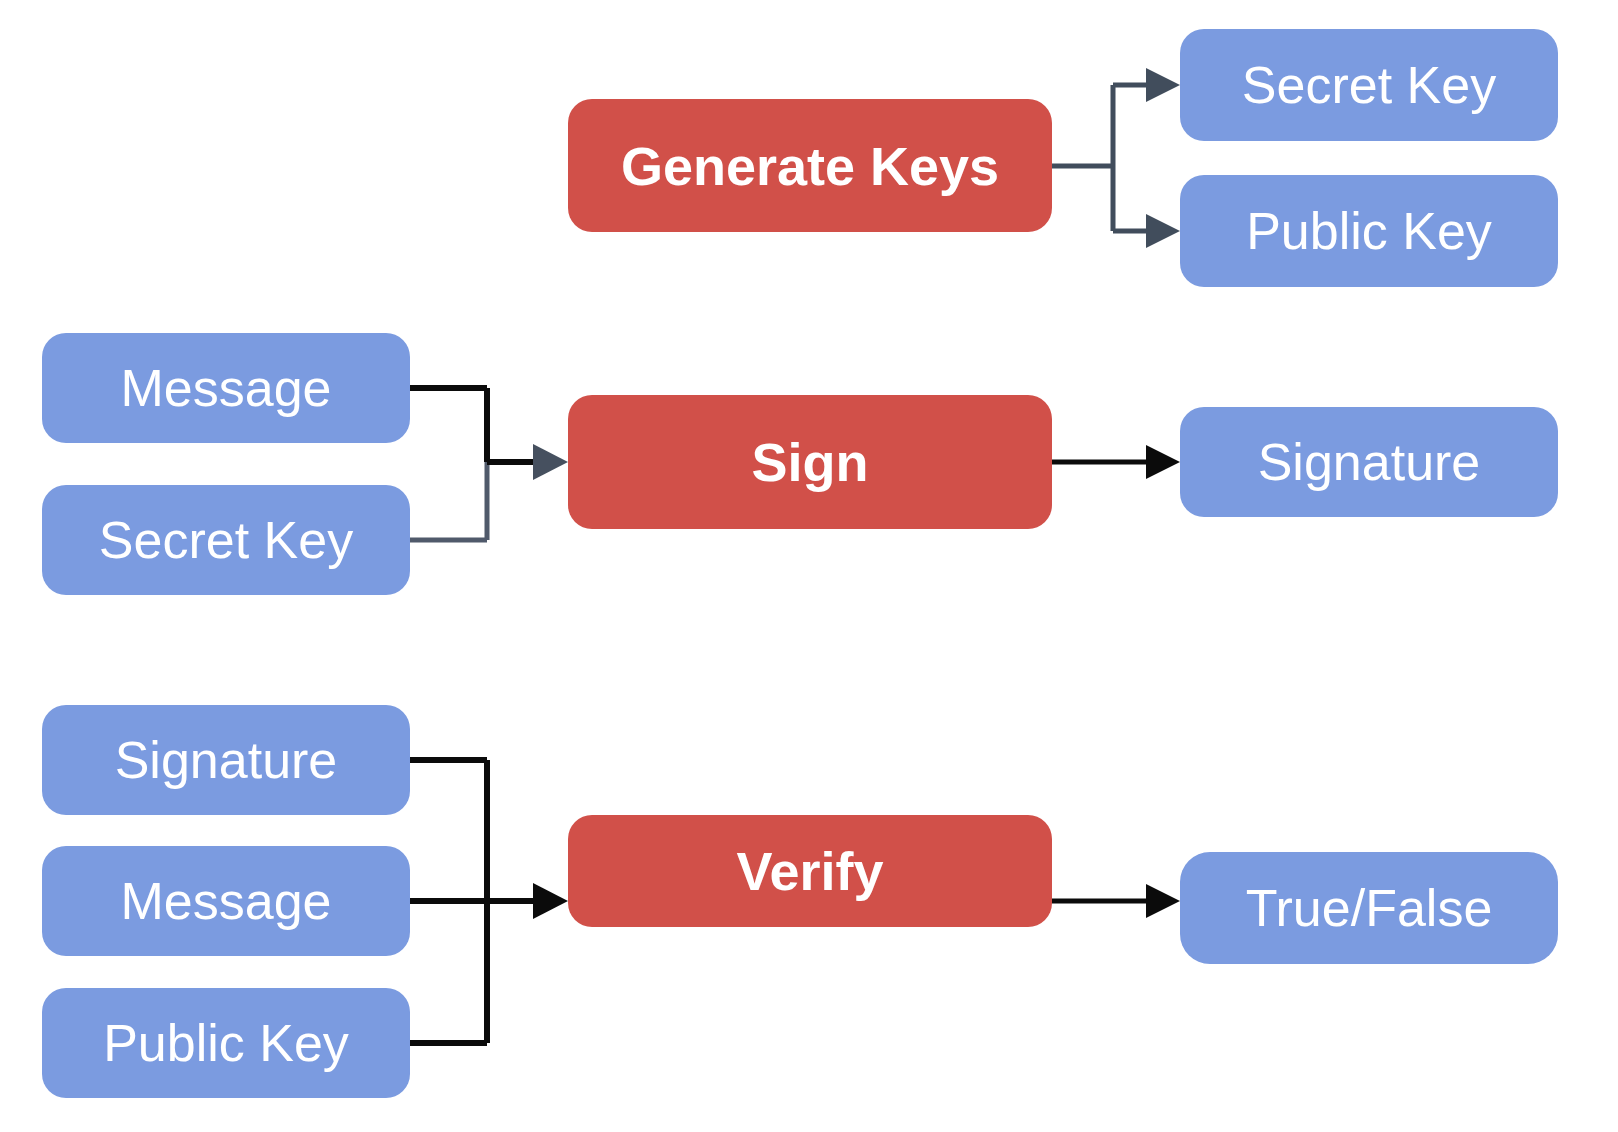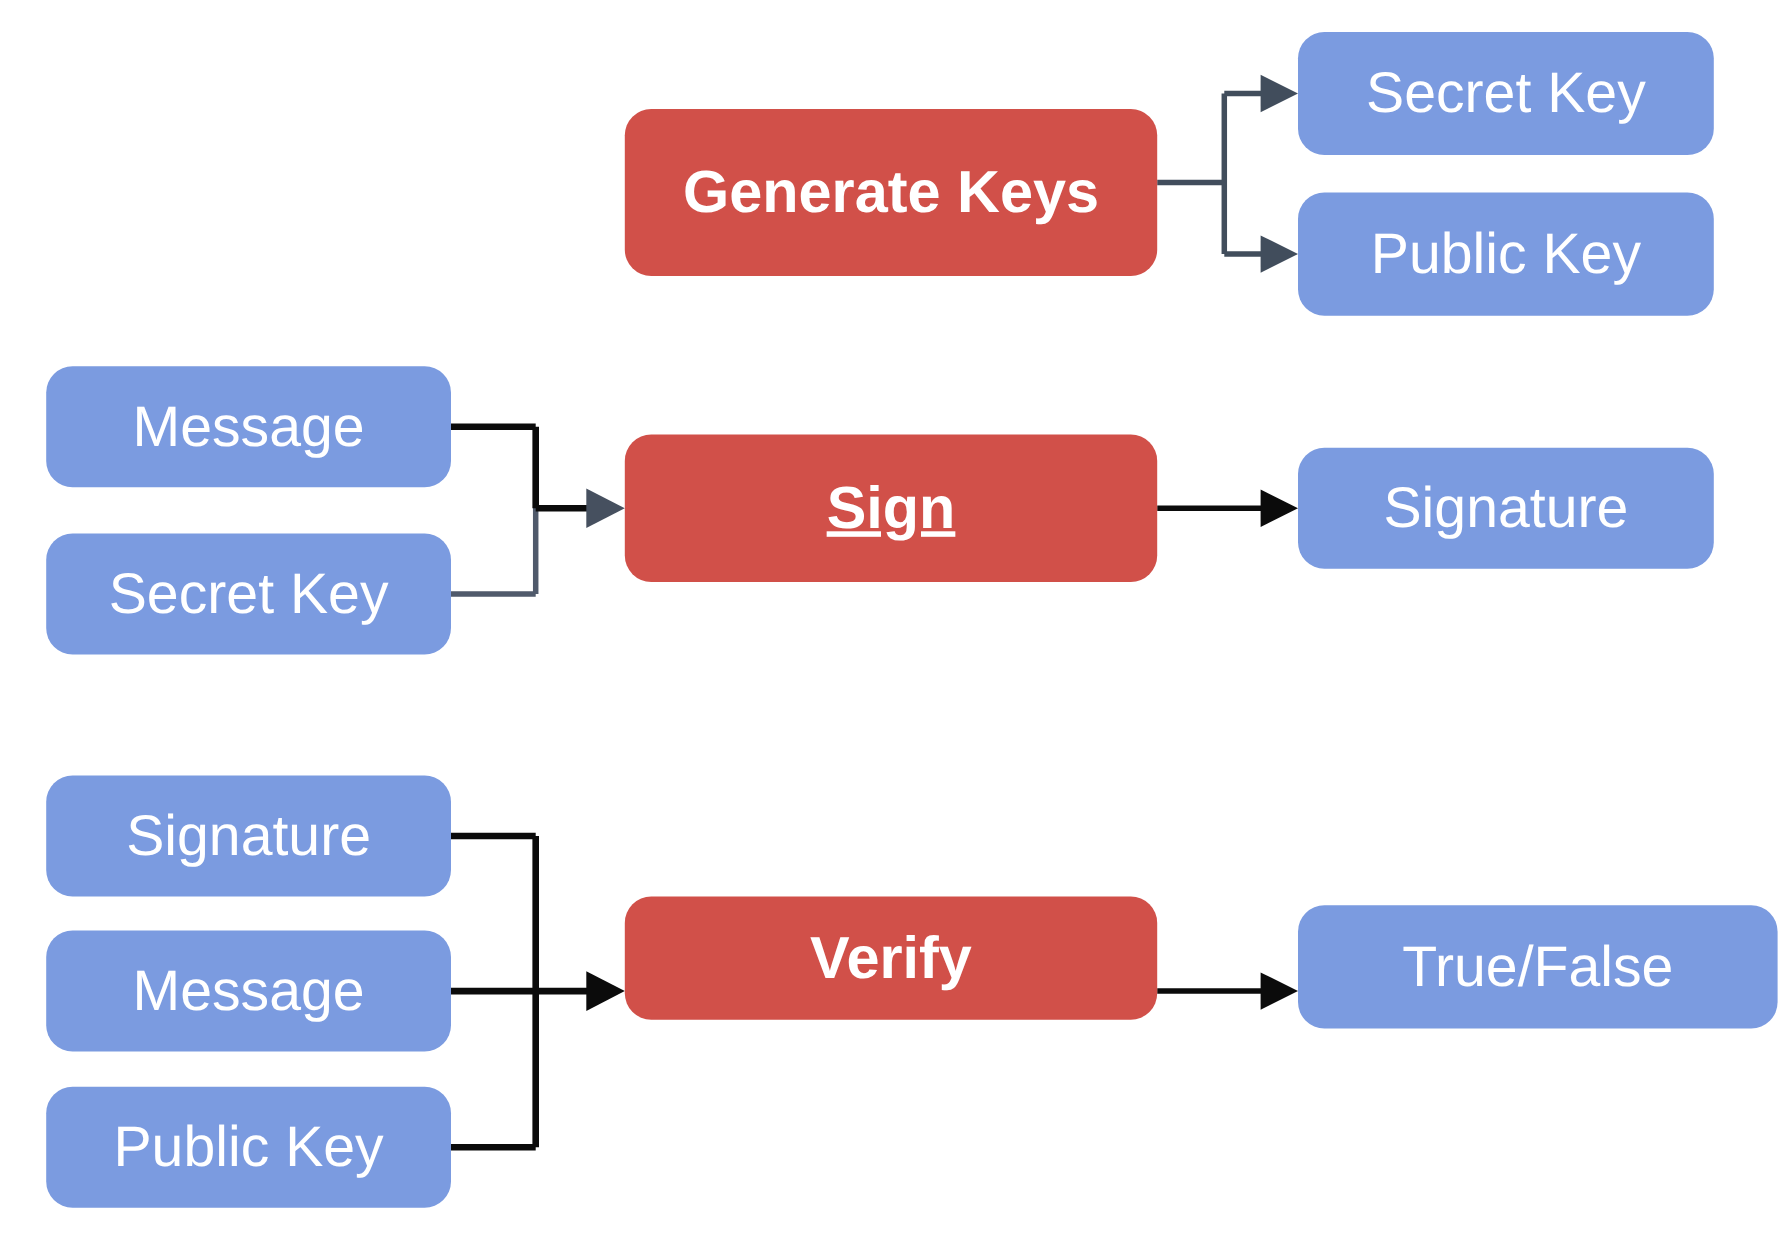--- a/index.html
+++ b/index.html
@@ -75,37 +75,37 @@
       <path d="M410 760 H487 M410 1043 H487 M487 760 V1043 M410 901 H536" fill="none" stroke="#0b0b0b" stroke-width="6"></path>
       <polygon points="568,901 533,883 533,919" fill="#0b0b0b"></polygon>
     </g>
 
     <g>
       <path d="M1052 901 H1148" fill="none" stroke="#0b0b0b" stroke-width="5"></path>
       <polygon points="1180,901 1146,884 1146,918" fill="#0b0b0b"></polygon>
     </g>
   </svg>
 
-  <div class="node process" style="left:568px; top:99px;  width:484px; height:152px;">Generate Keys</div>
+  <div class="node process" style="left:568px; top:99px;  width:484px; height:133px;">Generate Keys</div>
 
   <div class="node data" style="left:1180px; top:29px;  width:378px; height:112px;">Secret Key</div>
 
   <div class="node data" style="left:1180px; top:175px; width:378px; height:112px;">Public Key</div>
 
   <div class="node data" style="left:42px; top:333px; width:368px; height:110px;">Message</div>
 
   <div class="node data" style="left:42px; top:485px; width:368px; height:110px;">Secret Key</div>
 
-  <div class="node process" style="left:568px; top:395px; width:484px; height:134px;text-decoration:underline;">Sign</div>
+  <div class="node process" style="left:568px; top:395px; width:484px; height:134px;">Sign</div>
 
   <div class="node data" style="left:1180px; top:407px; width:378px; height:110px;">Signature</div>
 
   <div class="node data" style="left:42px; top:705px; width:368px; height:110px;">Signature</div>
 
   <div class="node data" style="left:42px; top:846px; width:368px; height:110px;">Message</div>
 
   <div class="node data" style="left:42px; top:988px; width:368px; height:110px;">Public Key</div>
 
   <div class="node process" style="left:568px; top:815px; width:484px; height:112px;">Verify</div>
 
-  <div class="node data" style="left:1180px; top:823px; width:436px; height:112px;">True/False</div>
+  <div class="node data" style="left:1180px; top:852px; width:378px; height:112px;border-radius:30px;">True/False</div>
 
 </div>
 
 </body></html>

